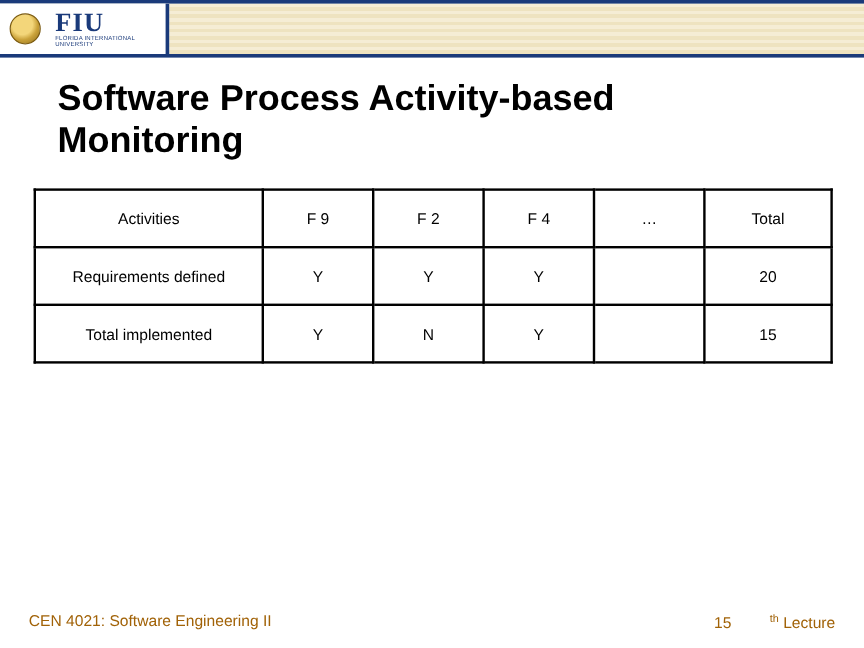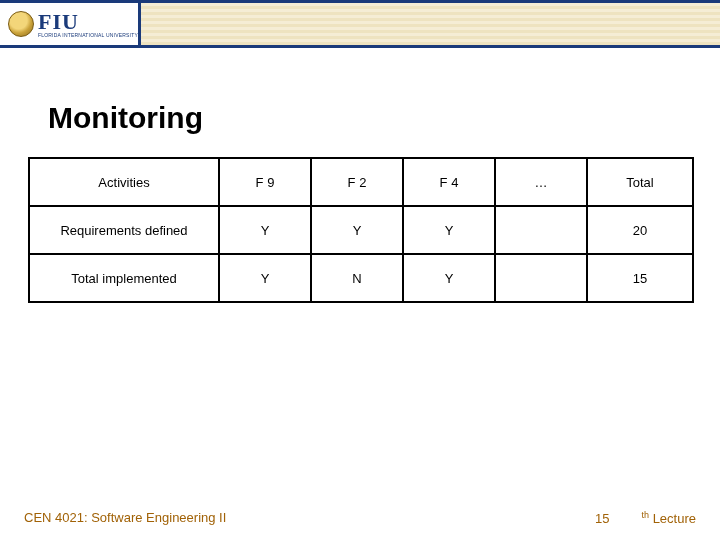--- a/index.html
+++ b/index.html
@@ -25,22 +25,21 @@
     align-items: center;
   }
   .logo-block {
     width: 130px;
     height: 42px;
     background: #ffffff;
     border-right: 3px solid #1a3a7a;
     display: flex;
     align-items: center;
     padding-left: 8px;
-    gap: 0;
-    justify-content: space-between;
+    gap: 12px;
   }
   .seal {
     width: 24px;
     height: 24px;
     border-radius: 50%;
     background: radial-gradient(circle at 40% 35%, #f3d67a 0 40%, #caa23a 60%, #8a6a1a 100%);
     border: 1px solid #7a5a10;
     flex: 0 0 auto;
   }
   .fiu-text {
@@ -107,21 +106,21 @@
   <div class="logo-block">
     <div class="seal"></div>
     <div class="fiu-text">
       <div class="fiu-big">FIU</div>
       <div class="fiu-small">FLORIDA INTERNATIONAL UNIVERSITY</div>
     </div>
   </div>
 </div>
 
 <div class="title">
-  <br>
+  <span>Software Process Activity-based</span><br>
   <span>Monitoring</span>
 </div>
 
 <table class="grid">
   <colgroup>
     <col class="act">
       <col class="f">
       <col class="f">
       <col class="f">
       <col class="dot">

